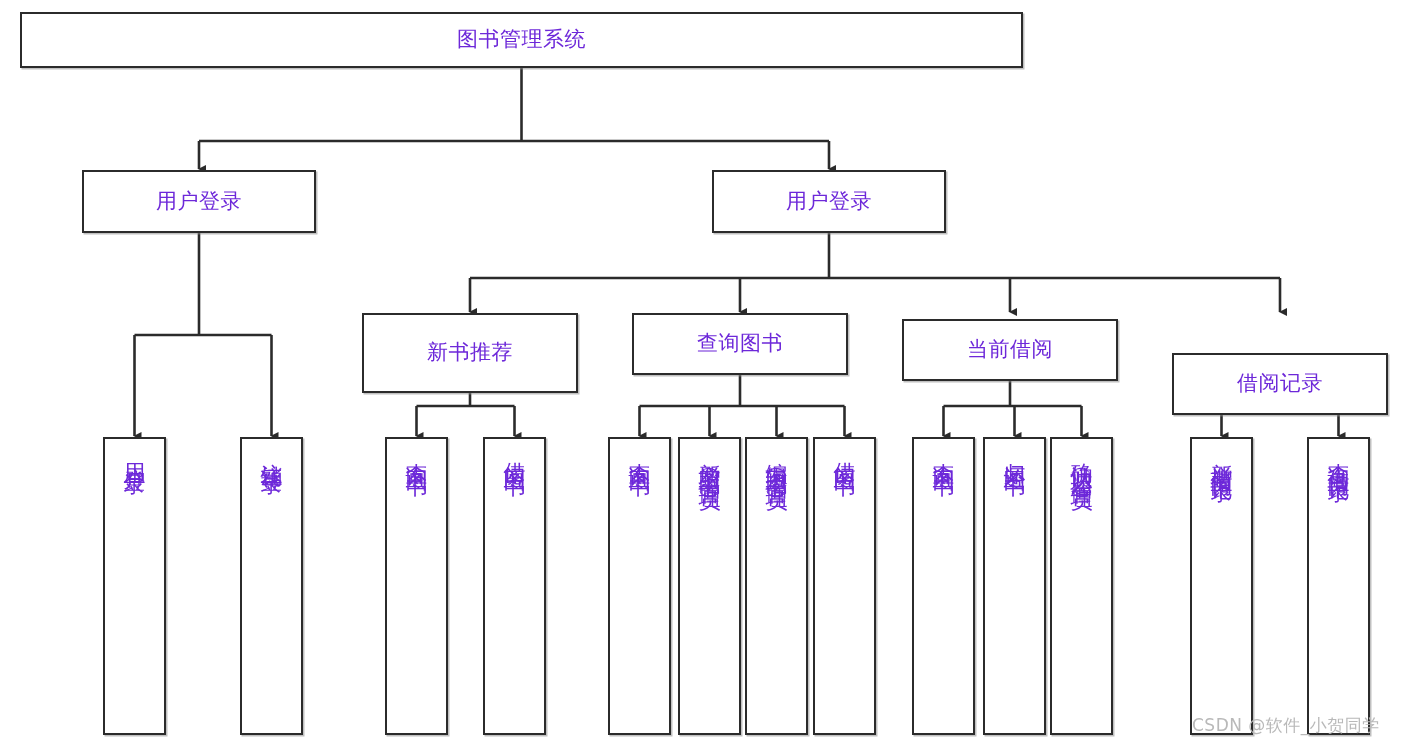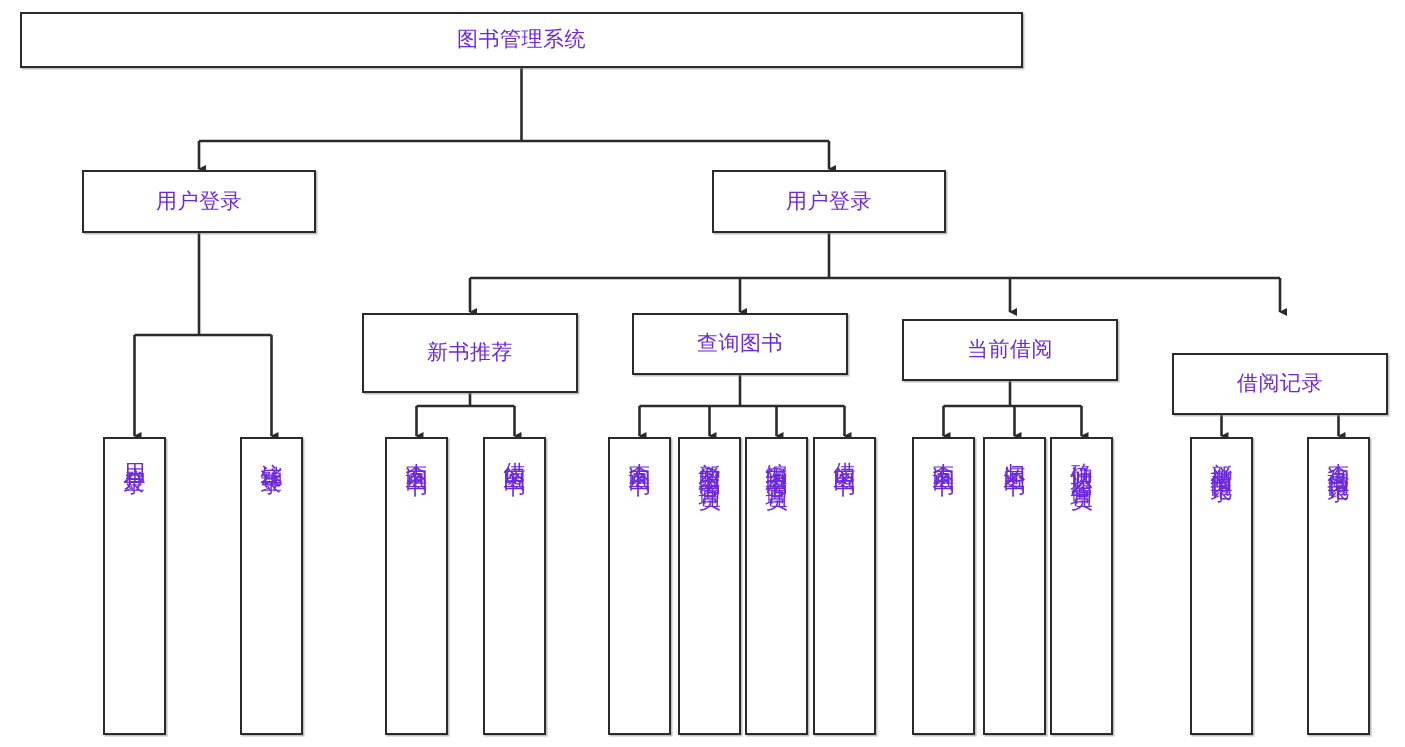--- a/index.html
+++ b/index.html
@@ -170,13 +170,14 @@
         <span class="lbl">确认归还（管理员）</span>
       </div>
       <div class="node vertical" style="left: 1190px; top: 437px; width: 63px; height: 298px;">
         <span class="lbl">新增借阅记录</span>
       </div>
       <div class="node vertical" style="left: 1307px; top: 437px; width: 63px; height: 298px;">
         <span class="lbl">查询借阅记录</span>
       </div>
     </div>
 
+  <div class="watermark" style="left:1192px; top:714px;">CSDN @软件_小贺同学</div>
 </div>
 
 </body></html>

